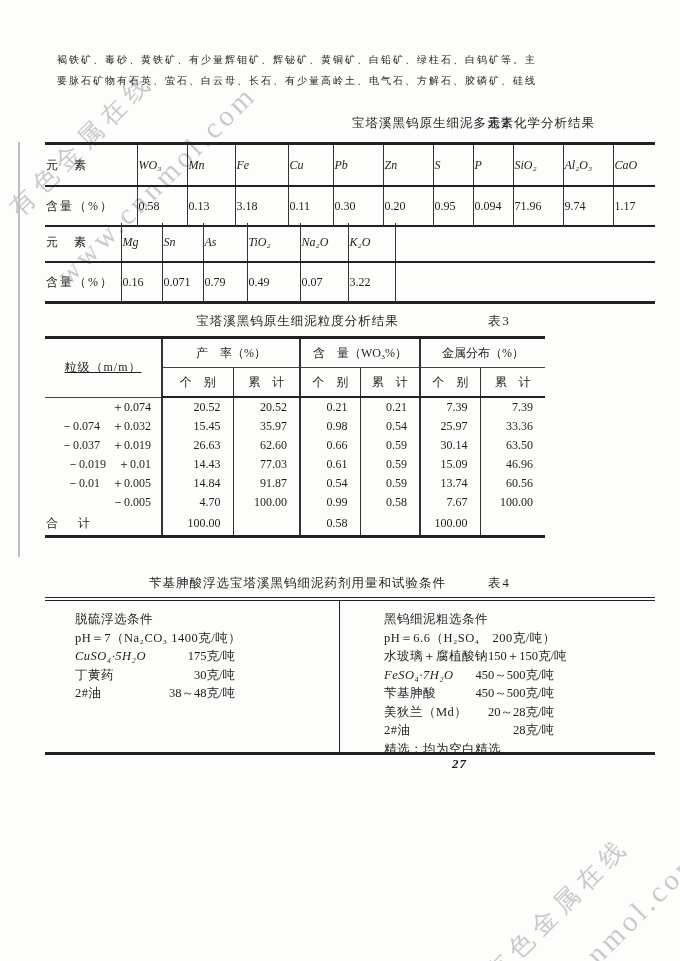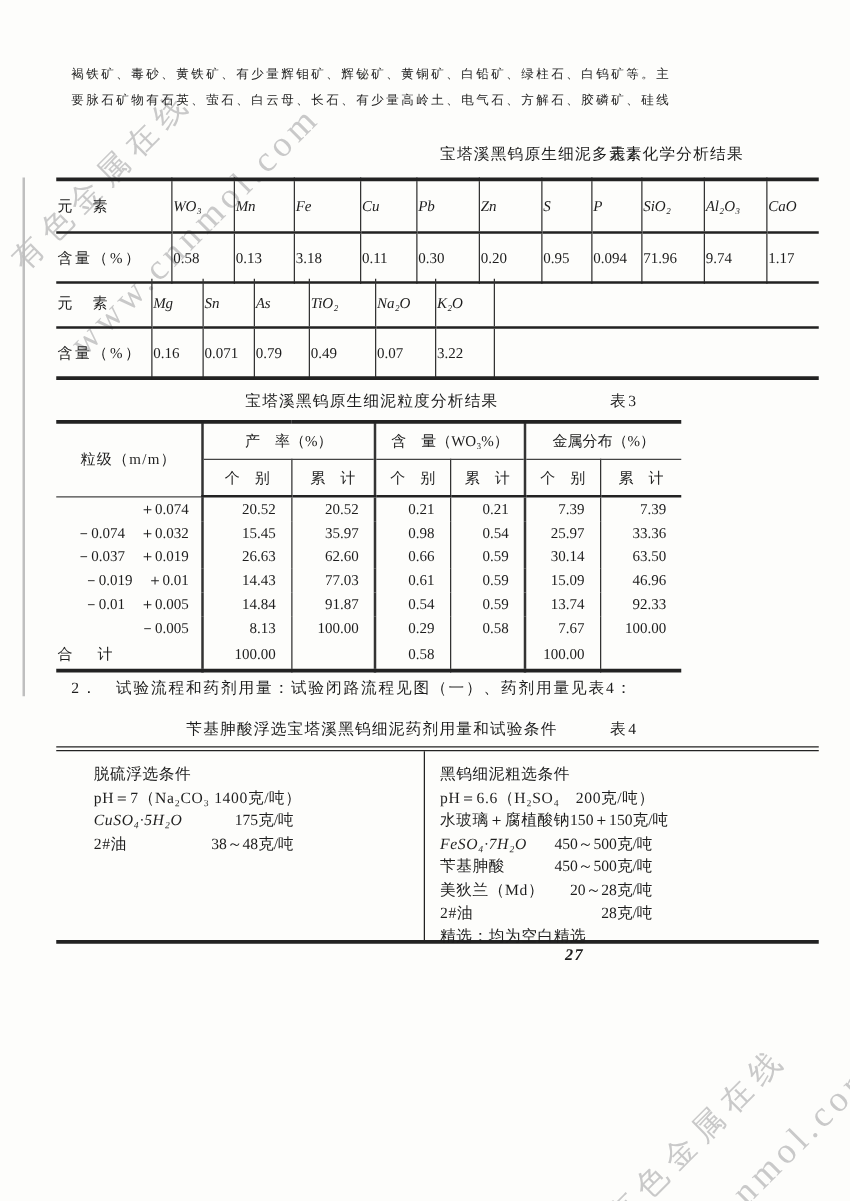--- a/index.html
+++ b/index.html
@@ -37,30 +37,30 @@
   .t2 tr.val td{height:36px;}
   .t2b tr.hdr td{height:36px;}
   .t2 .lab{letter-spacing:2px;}
   .frm{font-style:italic;}
   .t3{position:absolute;left:45px;top:336px;width:500px;
     border-top:3px solid #222;border-bottom:3px solid #222;}
   .t3 td+td{border-left:1px solid #333;}
   .t3 td.gb{border-left:2px solid #333;}
   .t3 tr.grp td{height:26px;text-align:center;border-bottom:1px solid #444;}
   .t3 tr.sub td{height:26px;text-align:center;border-bottom:2px solid #222;}
-  .t3 td.sizecell{vertical-align:middle;text-align:center;letter-spacing:1px;border-bottom:2px solid #222;}
+  .t3 td.sizecell{vertical-align:middle;text-align:center;letter-spacing:1px;border-bottom:2px solid #222;text-decoration:underline;}
   .t3 tr.body td{height:17px;text-align:right;padding-right:12px;}
   .t3 tr.body td.rowlab{padding-right:10px;}
   .t3 tr.total td{height:21px;}
   .t3 tr.total td.rowlab{text-align:left;letter-spacing:4px;}
   
   .para2{position:absolute;top:542px;left:57px;font-size:12.5px;letter-spacing:1.5px;}
   
   .t4{position:absolute;left:45px;top:597px;width:610px;height:158px;box-sizing:border-box;
-    border-top:4px double #222;border-bottom:3px solid #222;display:flex;z-index:1;font-size:12.5px;}
+    border-top:4px double #222;border-bottom:3px solid #222;display:flex;z-index:1;font-size:12.5px;gap:32px;}
   .t4-left{width:295px;box-sizing:border-box;border-right:1px solid #222;padding:9px 104px 0 30px;}
   .t4-right{width:315px;box-sizing:border-box;padding:9px 133px 0 12px;}
   .cond-row{display:flex;justify-content:space-between;line-height:18.5px;white-space:nowrap;}
   .cond-label{letter-spacing:0.5px;}
   .cond-value{margin-left:auto;text-align:left;}
   .pageno{position:absolute;top:756px;left:452px;font-size:13px;font-style:italic;font-weight:bold;letter-spacing:1px;}
 </style>
 </head>
 <body>
 
@@ -230,64 +230,67 @@
       <td class="gb">15.09</td>
       <td>46.96</td>
     </tr>
     <tr class="body">
       <td class="rowlab">－0.01　＋0.005</td>
       <td class="gb">14.84</td>
       <td>91.87</td>
       <td class="gb">0.54</td>
       <td>0.59</td>
       <td class="gb">13.74</td>
-      <td>92.33</td>
+      <td>60.56</td>
     </tr>
     <tr class="body">
       <td class="rowlab">－0.005</td>
-      <td class="gb">8.13</td>
+      <td class="gb">4.70</td>
       <td>100.00</td>
-      <td class="gb">0.29</td>
+      <td class="gb">0.99</td>
       <td>0.58</td>
       <td class="gb">7.67</td>
       <td>100.00</td>
     </tr>
     <tr class="body total">
       <td class="rowlab">合　计</td>
       <td class="gb">100.00</td>
       <td></td>
       <td class="gb">0.58</td>
       <td></td>
       <td class="gb">100.00</td>
       <td></td>
     </tr>
   </tbody>
     </table>
 
-  <div class="layer para2">2．　试验流程和药剂用量：试验闭路流程见图（一）、药剂用量见表4：</div>
 
   <div class="layer tbl-title" style="top:575px;">
     <span>苄基胂酸浮选宝塔溪黑钨细泥药剂用量和试验条件</span>
     <span class="tbl-tag">表4</span>
   </div>
 
   <div class="t4">
     <div class="t4-left">
       <div class="cond-row">
         <span class="cond-label">脱硫浮选条件</span>
       </div>
       <div class="cond-row">
         <span class="cond-label">pH＝7（Na₂CO₃ 1400克/吨）</span>
         <span class="cond-value"></span>
       </div>
       <div class="cond-row">
         <span class="cond-label frm">CuSO₄·5H₂O</span>
         <span class="cond-value">175克/吨</span>
       </div>
       <div class="cond-row">
+        <span class="cond-label">丁黄药</span>
+        <span class="cond-value">30克/吨</span>
+      </div>
+      <div class="cond-row">
         <span class="cond-label">2#油</span>
         <span class="cond-value">38～48克/吨</span>
       </div>
     </div>
     <div class="t4-right">
       <div class="cond-row">
         <span class="cond-label">黑钨细泥粗选条件</span>
       </div>
       <div class="cond-row">
         <span class="cond-label">pH＝6.6（H₂SO₄　200克/吨）</span>

